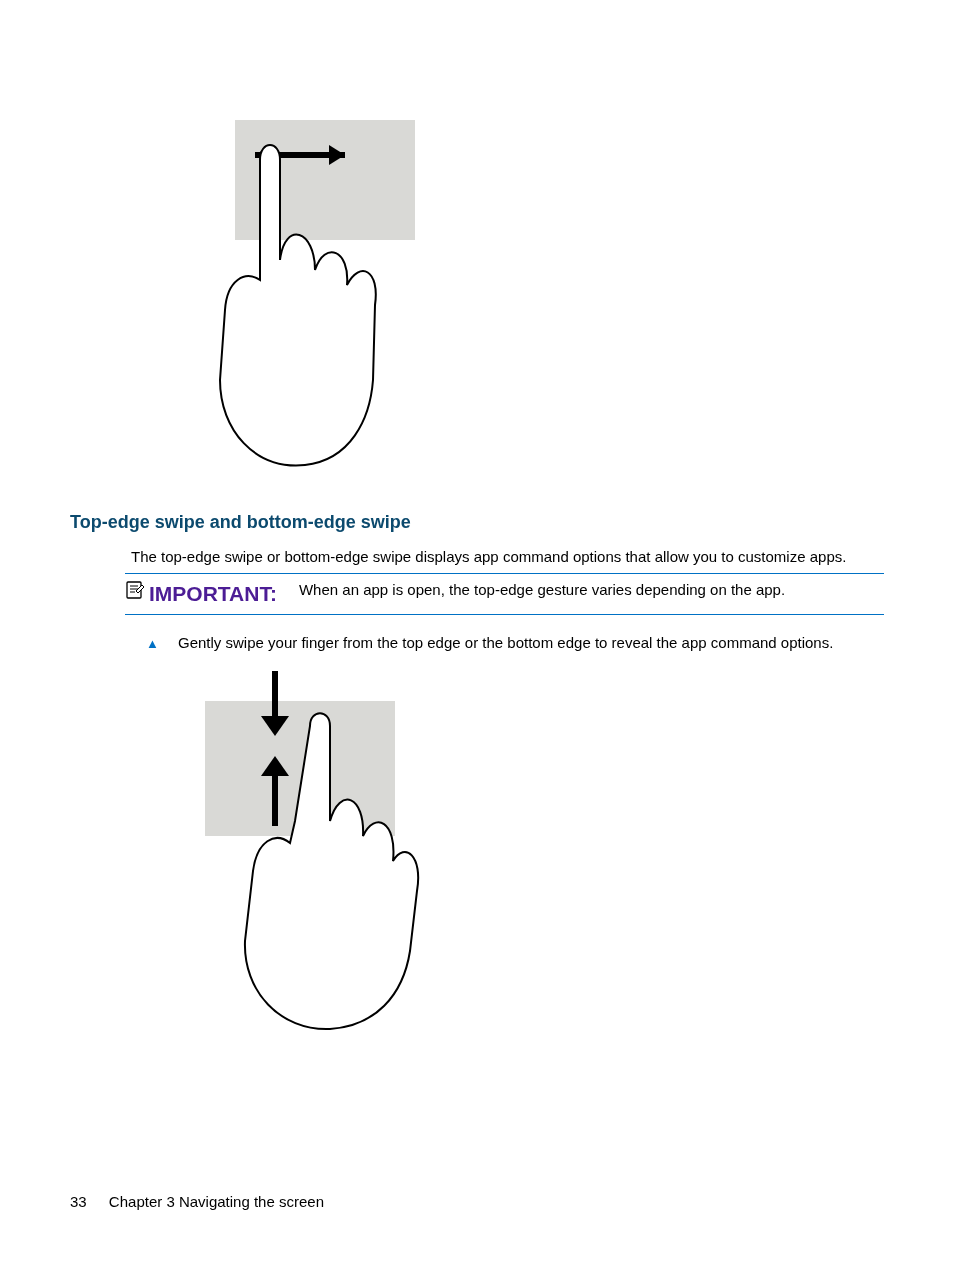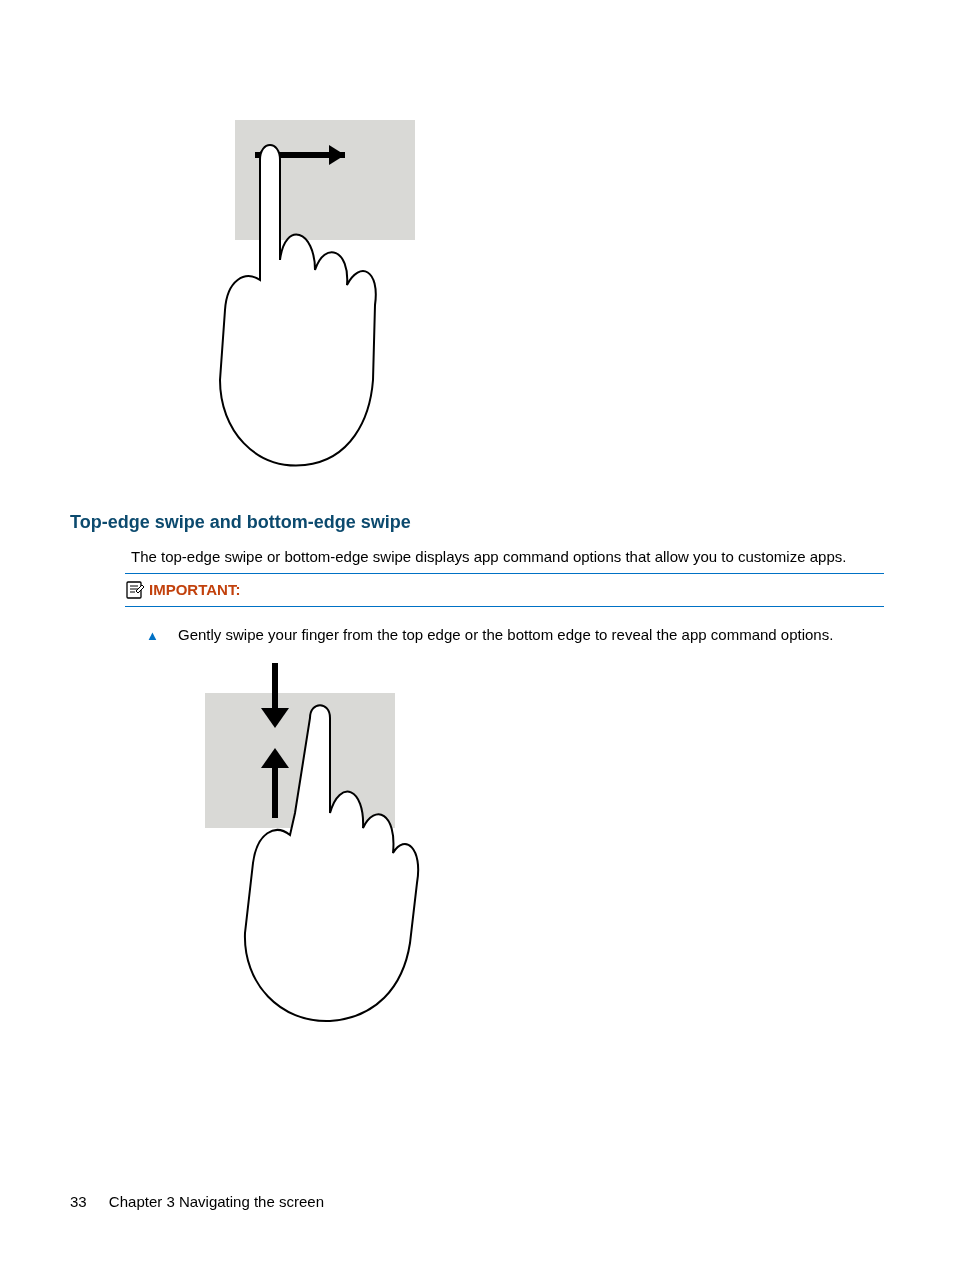--- a/index.html
+++ b/index.html
@@ -55,24 +55,24 @@
     margin-bottom: 18px;
     display: flex;
     align-items: flex-start;
   }
   .important-icon {
     width: 20px; height: 20px;
     flex: 0 0 20px;
     margin-right: 4px;
   }
   .important-label {
-    color: #c2410c;
+    color: #4c1d95;
     font-weight: bold;
     margin-right: 22px;
-    font-size: 15px;
+    font-size: 21px;
   }
   .important-text {
     font-size: 15px;
   }
   .step-row {
     display: flex;
     margin-left: 76px;
     margin-bottom: 18px;
   }
   .step-triangle {
@@ -128,20 +128,21 @@
     <span class="important-icon">
       <svg width="20" height="20" viewBox="0 0 20 20">
         <rect x="2" y="2" width="14" height="16" rx="1" fill="none" stroke="#000" stroke-width="1.3"></rect>
         <line x1="5" y1="6" x2="13" y2="6" stroke="#000" stroke-width="1"></line>
         <line x1="5" y1="9" x2="13" y2="9" stroke="#000" stroke-width="1"></line>
         <line x1="5" y1="12" x2="10" y2="12" stroke="#000" stroke-width="1"></line>
         <path d="M13 13 L19 7 L17 5 L11 11 Z" fill="#fff" stroke="#000" stroke-width="1"></path>
       </svg>
     </span>
     <span class="important-label">IMPORTANT:</span>
+    <span class="important-text">When an app is open, the top-edge gesture varies depending on the app.</span>
   </div>
 
   <div class="step-row">
     <div class="step-triangle">▲</div>
     <div class="bullet-text">Gently swipe your finger from the top edge or the bottom edge to reveal the app command options.</div>
   </div>
 
   <div class="illustration-box" style="margin-top:10px;">
     <svg width="260" height="360" viewBox="0 0 260 360">
       <rect x="30" y="30" width="190" height="135" fill="#d9d9d6"></rect>

